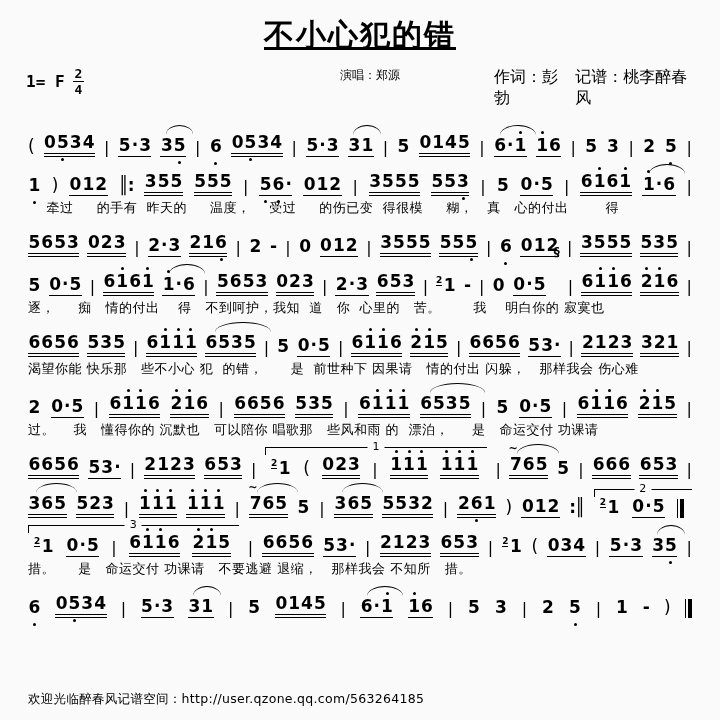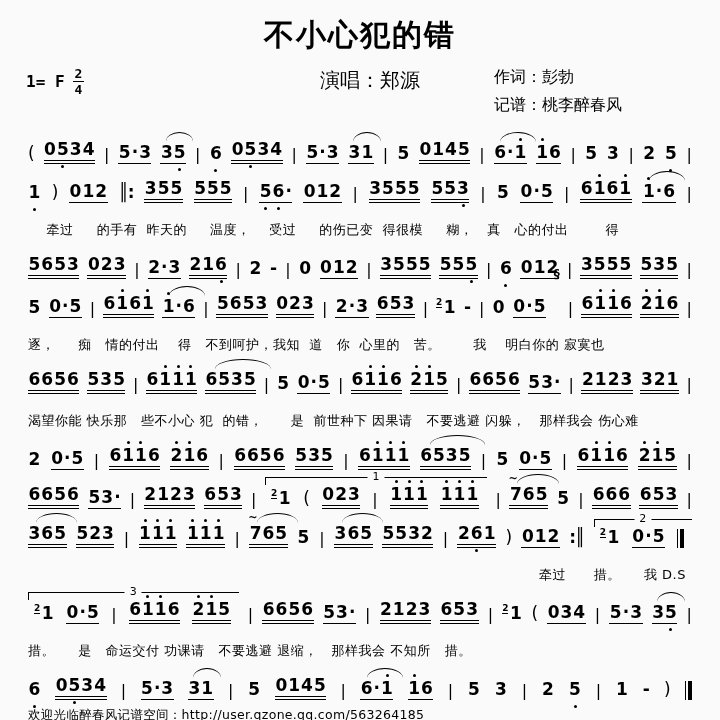--- a/index.html
+++ b/index.html
@@ -7,29 +7,29 @@
     width:720px;height:720px;overflow:hidden;
     background:#fafafa;color:#000;
     font-family:"DejaVu Sans","Liberation Sans",sans-serif;
     position:relative;
   }
   .sheet{padding:6px 26px 0 26px;display:flex;flex-direction:column;height:714px;box-sizing:border-box;}
 
   
   .title{
     text-align:center;font-size:30px;font-weight:bold;letter-spacing:2px;
-    margin-top:12px;line-height:1.1;
+    margin-top:12px;line-height:1.1;text-decoration:underline;
   }
   .meta-row{display:flex;align-items:flex-start;margin-top:16px;font-size:15px;}
   .keysig{flex:0 0 160px;display:flex;align-items:center;gap:8px;font-weight:bold;font-size:16px;font-family:"DejaVu Sans Mono",monospace;}
   .frac{display:inline-flex;flex-direction:column;line-height:1;font-size:13px;text-align:center;font-weight:bold;}
   .frac .num{border-bottom:1.5px solid #000;padding:0 2px 1px;}
   .frac .den{padding-top:1px;}
-  .singer{flex:1;text-align:center;padding-left:60px;font-size:20px;}
-  .credits{flex:0 0 200px;display:flex;flex-direction:column;gap:7px;font-size:16px;}
+  .singer{flex:1;text-align:center;padding-left:60px;font-size:12px;}
+  .credits{flex:0 0 200px;display:flex;flex-direction:row;gap:7px;font-size:16px;}
 
   
   .score{margin-top:14px;flex:1;}
   .line-block{margin-bottom:5px;}
   .mline{
     display:flex;justify-content:space-between;align-items:flex-end;
     height:34px;font-size:17px;font-weight:bold;padding:0 2px;
     font-family:"DejaVu Sans",sans-serif;
   }
   .grp{position:relative;display:inline-flex;align-items:flex-end;line-height:1.15;}
@@ -65,21 +65,21 @@
   .volta::before{
     content:"";position:absolute;top:3px;left:0;right:0;height:7px;
     border-top:1.5px solid #000;border-left:1.5px solid #000;
   }
   .vlabel{
     position:absolute;top:-3px;left:50%;transform:translateX(-50%);
     font-size:11px;font-weight:normal;background:#fafafa;padding:0 5px;line-height:1;
   }
 
   .lyrics{
-    font-size:13px;white-space:pre;line-height:1;height:17px;margin-top:20px;
+    font-size:13px;white-space:pre;line-height:1;height:17px;margin-top:5px;
     padding:0 2px;letter-spacing:0.5px;
   }
   .lyrics.right{text-align:right;padding-right:8px;}
 
   
   .footer{font-size:12.5px;padding:2px 2px 6px;letter-spacing:0.3px;}
 </style>
 </head>
 <body>
 
@@ -466,21 +466,21 @@
             <span class="ch">2</span>
             <span class="ch">3</span>
           </span>
           <span class="grp u2">
             <span class="ch">3</span>
             <span class="ch">2</span>
             <span class="ch">1</span>
           </span>
           <span class="sym bar">|</span>
         </div>
-        <div class="lyrics">渴望你能 快乐那   些不小心 犯  的错，      是  前世种下 因果请   不要逃避 闪躲，   那样我会 伤心难</div>
+        <div class="lyrics">渴望你能 快乐那   些不小心 犯  的错，      是  前世种下 因果请   情的付出 闪躲，   那样我会 伤心难</div>
       </div>
       <div class="line-block">
         <div class="mline">
           <span class="grp u0">
             <span class="ch">2</span>
           </span>
           <span class="grp u1">
             <span class="ch">0</span>
             <span class="ch">·</span>
             <span class="ch">5</span>
@@ -538,20 +538,21 @@
             <span class="ch hi">1</span>
             <span class="ch">6</span>
           </span>
           <span class="grp u2">
             <span class="ch hi">2</span>
             <span class="ch hi">1</span>
             <span class="ch">5</span>
           </span>
           <span class="sym bar">|</span>
         </div>
+        <div class="lyrics">过。    我   懂得你的 沉默也   可以陪你 唱歌那   些风和雨 的  漂泊，     是   命运交付 功课请</div>
       </div>
       <div class="line-block">
         <div class="mline">
           <span class="grp u2">
             <span class="ch">6</span>
             <span class="ch">6</span>
             <span class="ch">5</span>
             <span class="ch">6</span>
           </span>
           <span class="grp u1">
@@ -685,21 +686,20 @@
               <span class="ch">1</span>
             </span>
             <span class="grp u1">
               <span class="ch">0</span>
               <span class="ch">·</span>
               <span class="ch">5</span>
             </span>
             <span class="sym final finalbar"></span>
           </span>
         </div>
-        <div class="lyrics right">牵过      措。     我 D.S</div>
       </div>
       <div class="line-block">
         <div class="mline">
           <span class="volta">
             <span class="vlabel">3</span>
             <span class="grp u0">
               <span class="grace">2</span>
               <span class="ch">1</span>
             </span>
             <span class="grp u1">

